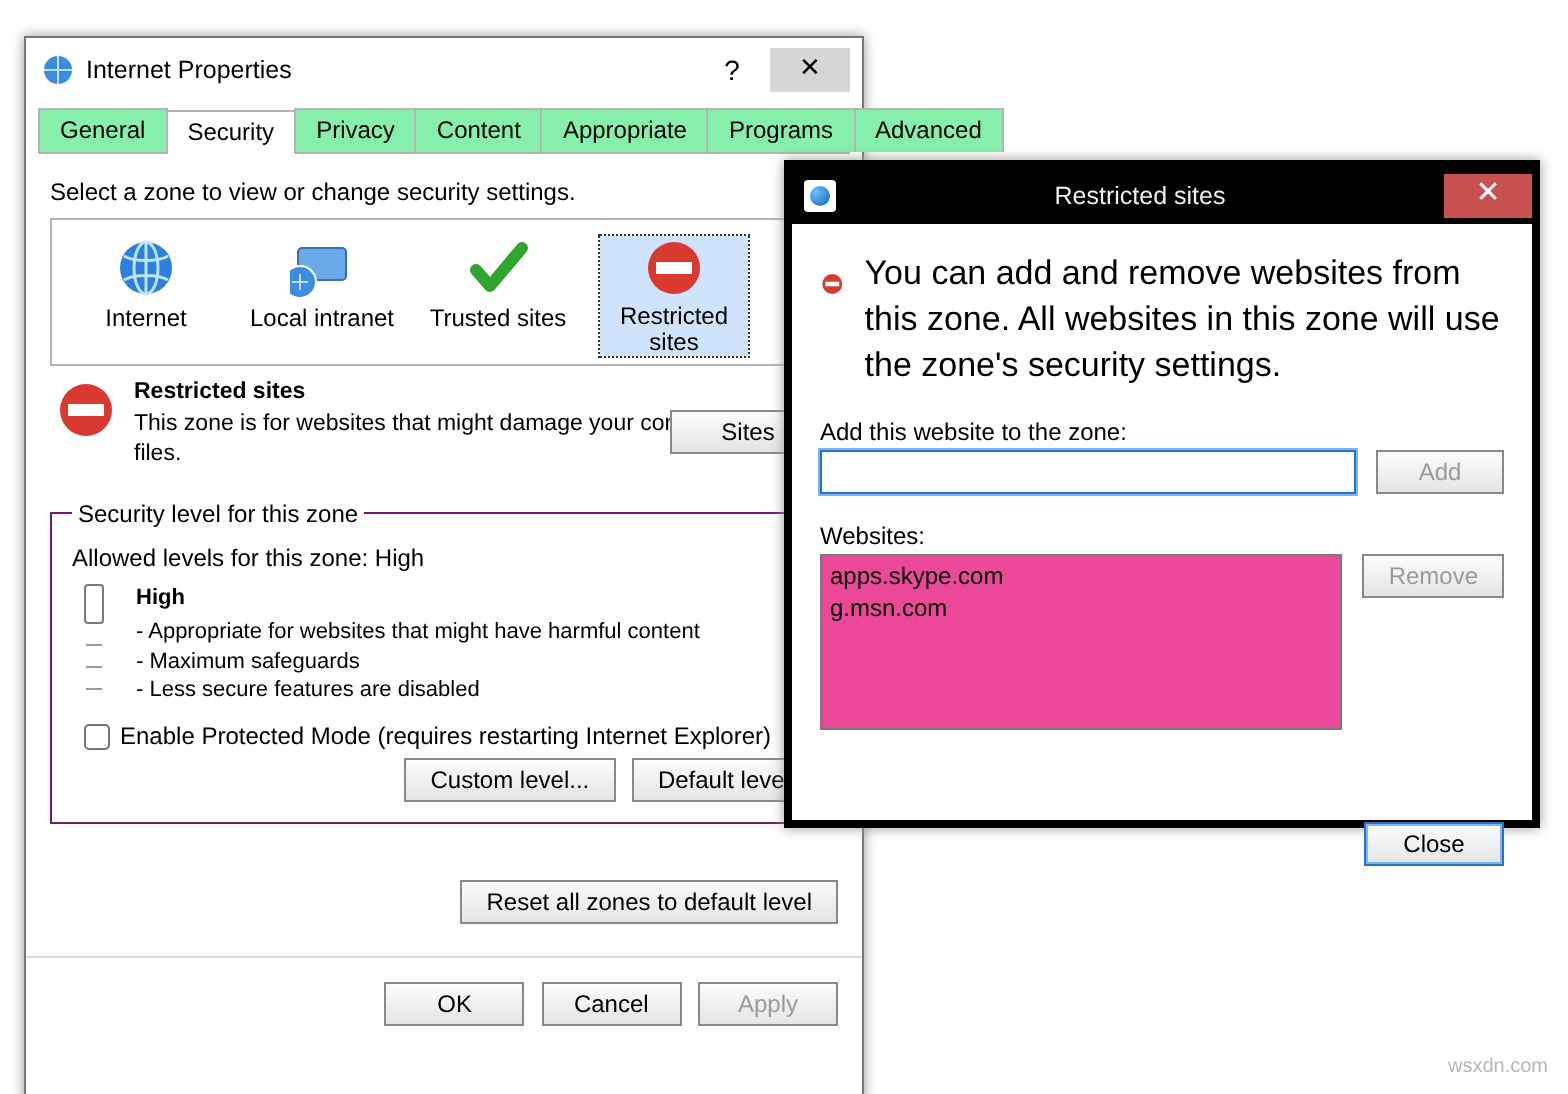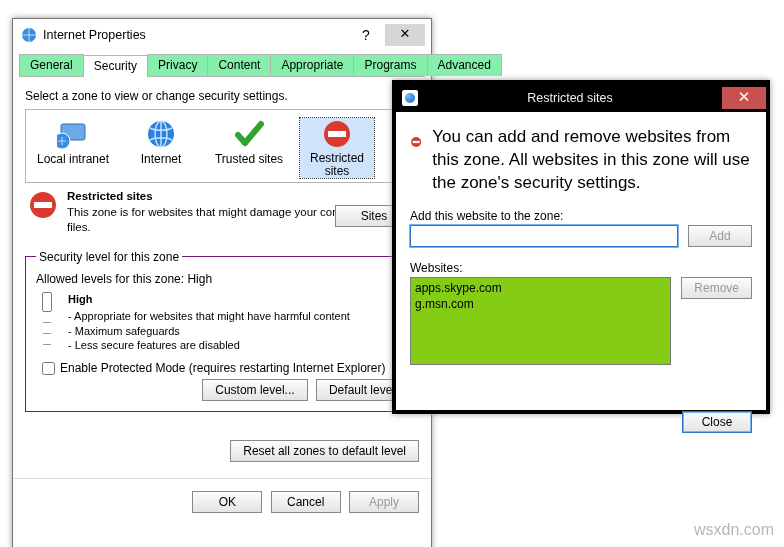--- a/index.html
+++ b/index.html
@@ -72,24 +72,24 @@
   #rsWin .titlebar .title { flex:1; text-align:center; font-size:12.5px; color:#eee; }
   #rsWin .titlebar .close { width:44px; height:22px; background:#c8504f; color:#fff; text-align:center;
                             line-height:20px; font-size:15px; font-family:Arial; cursor:pointer; }
   #rsWin .body { padding:14px 14px 10px 14px; }
   .rsInfoRow { display:flex; gap:10px; margin-bottom:14px; }
   .rsInfoRow .txt { font-size:17px; line-height:1.35; }
   .lbl { margin-bottom:2px; }
   .addRow { display:flex; gap:10px; align-items:center; margin-bottom:14px; }
   .addRow input { flex:1; height:22px; border:1px solid #2a72c8; outline:1px solid #79b5f3; padding:0 4px; font-size:12px;}
   .webRow { display:flex; gap:10px; align-items:flex-start; }
-  .listbox { flex:1; height:88px; border:1px solid #7a7a7a; background:#84cc16; padding:2px 4px; overflow:auto; }
+  .listbox { flex:1; height:88px; border:1px solid #7a7a7a; background:#ec4899; padding:2px 4px; overflow:auto; }
   .listbox .item { padding:1px 0; cursor:pointer; }
   .rsFooter { text-align:right; margin-top:46px; }
-  .watermark { position:absolute; right:10px; bottom:8px; color:#b7b7b7; font-size:16px; }
+  .watermark { position:absolute; right:10px; bottom:8px; color:#b7b7b7; font-size:10px; }
   
   .globe { width:32px;height:32px; }
   .checkmark { width:32px;height:32px; }
   .noentry { }
   .terminal { width:32px;height:32px; }
 </style>
 </head>
 <body>
 
 <div id="propWin" class="window">
@@ -113,34 +113,34 @@
     <div class="tab">Appropriate</div>
     <div class="tab">Programs</div>
     <div class="tab">Advanced</div>
   </div>
 
   <div class="body">
     <div class="topLabel">Select a zone to view or change security settings.</div>
 
     <div class="zoneBox">
       <div class="zoneItem">
+        <svg class="globe" viewBox="0 0 32 32">
+          <circle cx="16" cy="16" r="13" fill="#2d7fe0"></circle>
+          <path d="M5 10c5 3 17 3 22 0M5 22c5-3 17-3 22 0M16 3v26" stroke="#bfe4ff" stroke-width="1.5" fill="none"></path>
+          <ellipse cx="16" cy="16" rx="6" ry="13" fill="none" stroke="#bfe4ff" stroke-width="1.5"></ellipse>
+        </svg>
+        <div>Internet</div>
+      </div>
+      <div class="zoneItem">
         <svg class="terminal" viewBox="0 0 32 32">
           <rect x="4" y="6" width="24" height="16" rx="2" fill="#6aa9ea" stroke="#3b6da8"></rect>
           <circle cx="5" cy="23" r="8" fill="#3a8de0" stroke="#fff" stroke-width="1"></circle>
           <path d="M1 23h8M5 19v8" stroke="#bde1ff"></path>
         </svg>
         <div>Local intranet</div>
-      </div>
-      <div class="zoneItem">
-        <svg class="globe" viewBox="0 0 32 32">
-          <circle cx="16" cy="16" r="13" fill="#2d7fe0"></circle>
-          <path d="M5 10c5 3 17 3 22 0M5 22c5-3 17-3 22 0M16 3v26" stroke="#bfe4ff" stroke-width="1.5" fill="none"></path>
-          <ellipse cx="16" cy="16" rx="6" ry="13" fill="none" stroke="#bfe4ff" stroke-width="1.5"></ellipse>
-        </svg>
-        <div>Internet</div>
       </div>
       <div class="zoneItem">
         <svg class="checkmark" viewBox="0 0 32 32">
           <path d="M5 17l7 8L28 6" fill="none" stroke="#2fa52f" stroke-width="6" stroke-linecap="round" stroke-linejoin="round"></path>
         </svg>
         <div>Trusted sites</div>
       </div>
       <div class="zoneItem selected">
         <svg class="noentry" width="32" height="32" viewBox="0 0 32 32">
           <circle cx="16" cy="16" r="13" fill="#d83a2f"></circle>

